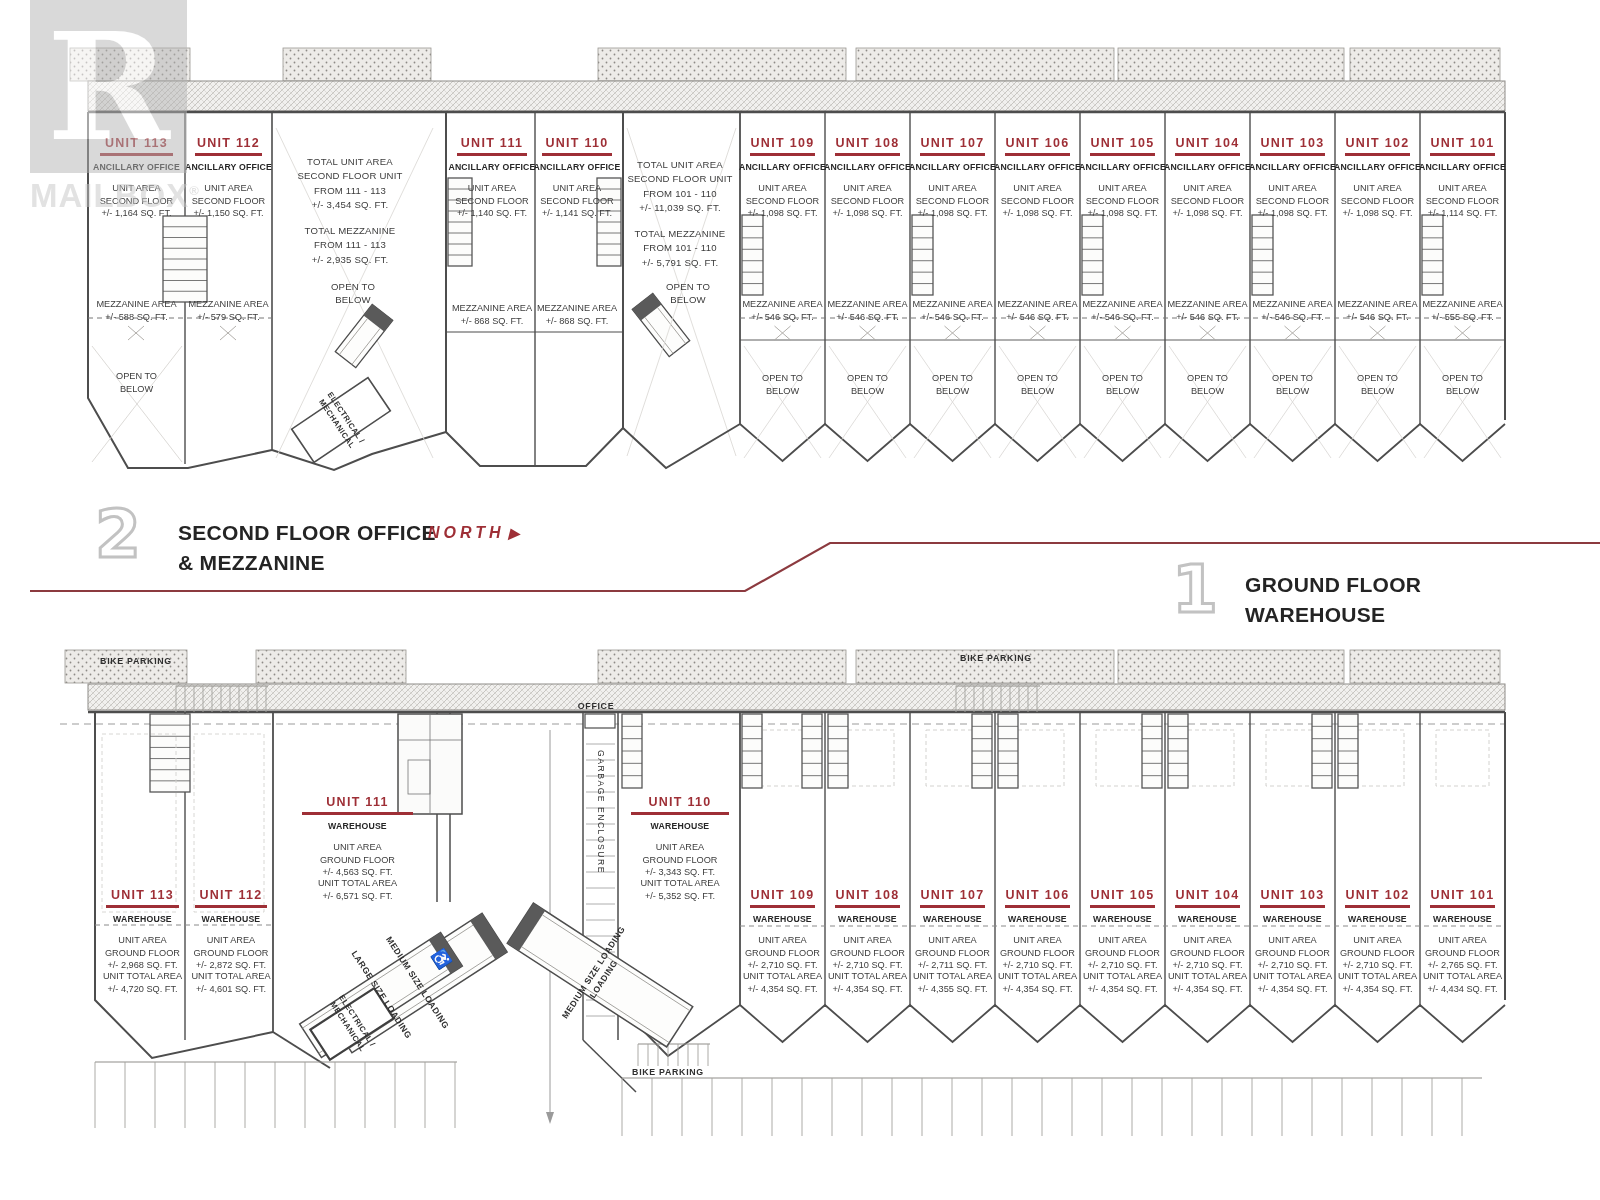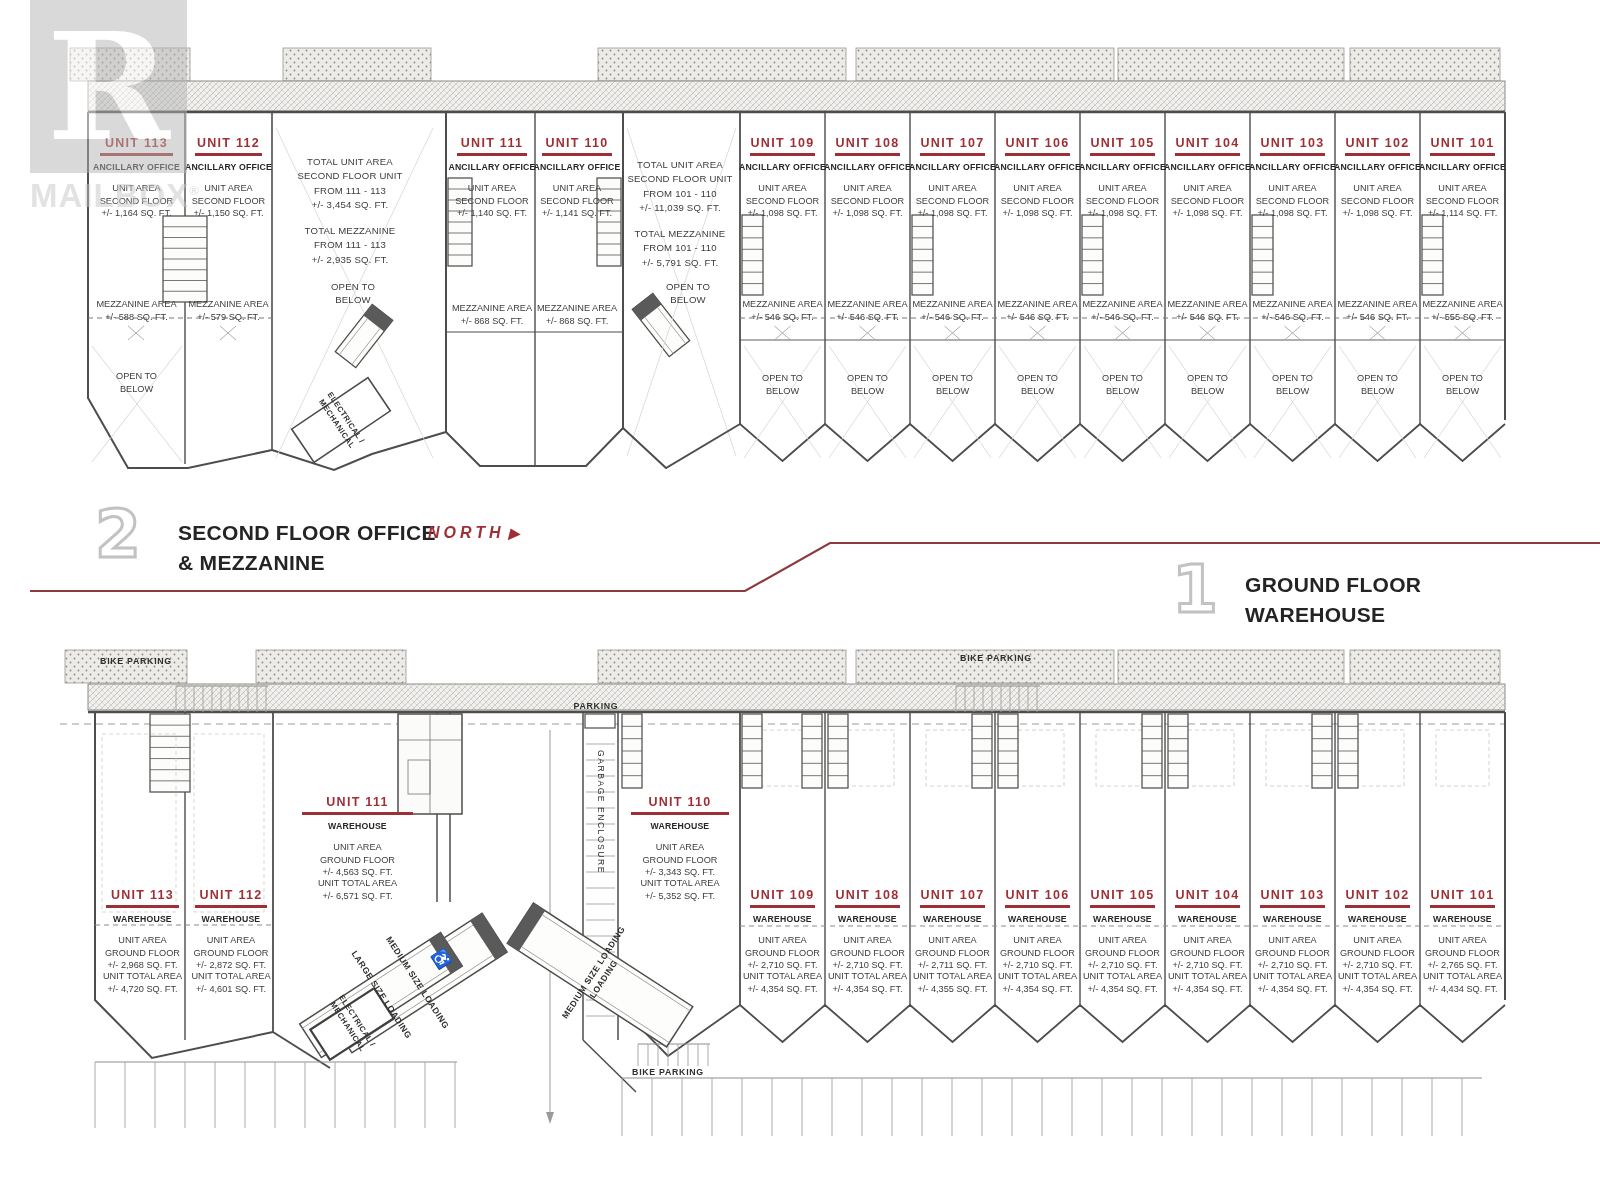--- a/index.html
+++ b/index.html
@@ -758,21 +758,21 @@
       <div class="u-txt" style="top:46px">UNIT AREA
 GROUND FLOOR
 +/- 2,765 SQ. FT.</div>
       <div class="u-txt" style="top:82px">UNIT TOTAL AREA
 +/- 4,434 SQ. FT.</div>
     </div>
   </div>
 <div class="lbl small-cap" style="left:81px;top:655px;width:110px;">BIKE PARKING</div>
 <div class="lbl small-cap" style="left:941px;top:652px;width:110px;">BIKE PARKING</div>
 <div class="lbl small-cap" style="left:613px;top:1066px;width:110px;">BIKE PARKING</div>
-<div class="lbl small-cap" style="left:561px;top:700px;width:70px;">PARKING</div>
+<div class="lbl small-cap" style="left:561px;top:700px;width:70px;">OFFICE</div>
 <div class="rot" style="left:600px;top:812px;width:150px;font-weight:normal;letter-spacing:1.5px;transform:translate(-50%,-50%) rotate(90deg);">GARBAGE ENCLOSURE</div>
 <div class="rot" style="left:417px;top:983px;width:130px;transform:translate(-50%,-50%) rotate(57deg);">MEDIUM SIZE LOADING</div>
 <div class="rot" style="left:381px;top:995px;width:130px;transform:translate(-50%,-50%) rotate(57deg);">LARGE SIZE LOADING</div>
 <div class="rot" style="left:599px;top:976px;width:130px;transform:translate(-50%,-50%) rotate(-57deg);">MEDIUM SIZE LOADING
 LOADING</div>
 <div class="rot" style="left:352px;top:1024px;width:80px;font-size:7.8px;transform:translate(-50%,-50%) rotate(57deg);">ELECTRICAL /
 MECHANICAL</div>
 <div class="acc" style="left:432px;top:950px;">♿</div>
 
 </body></html>

